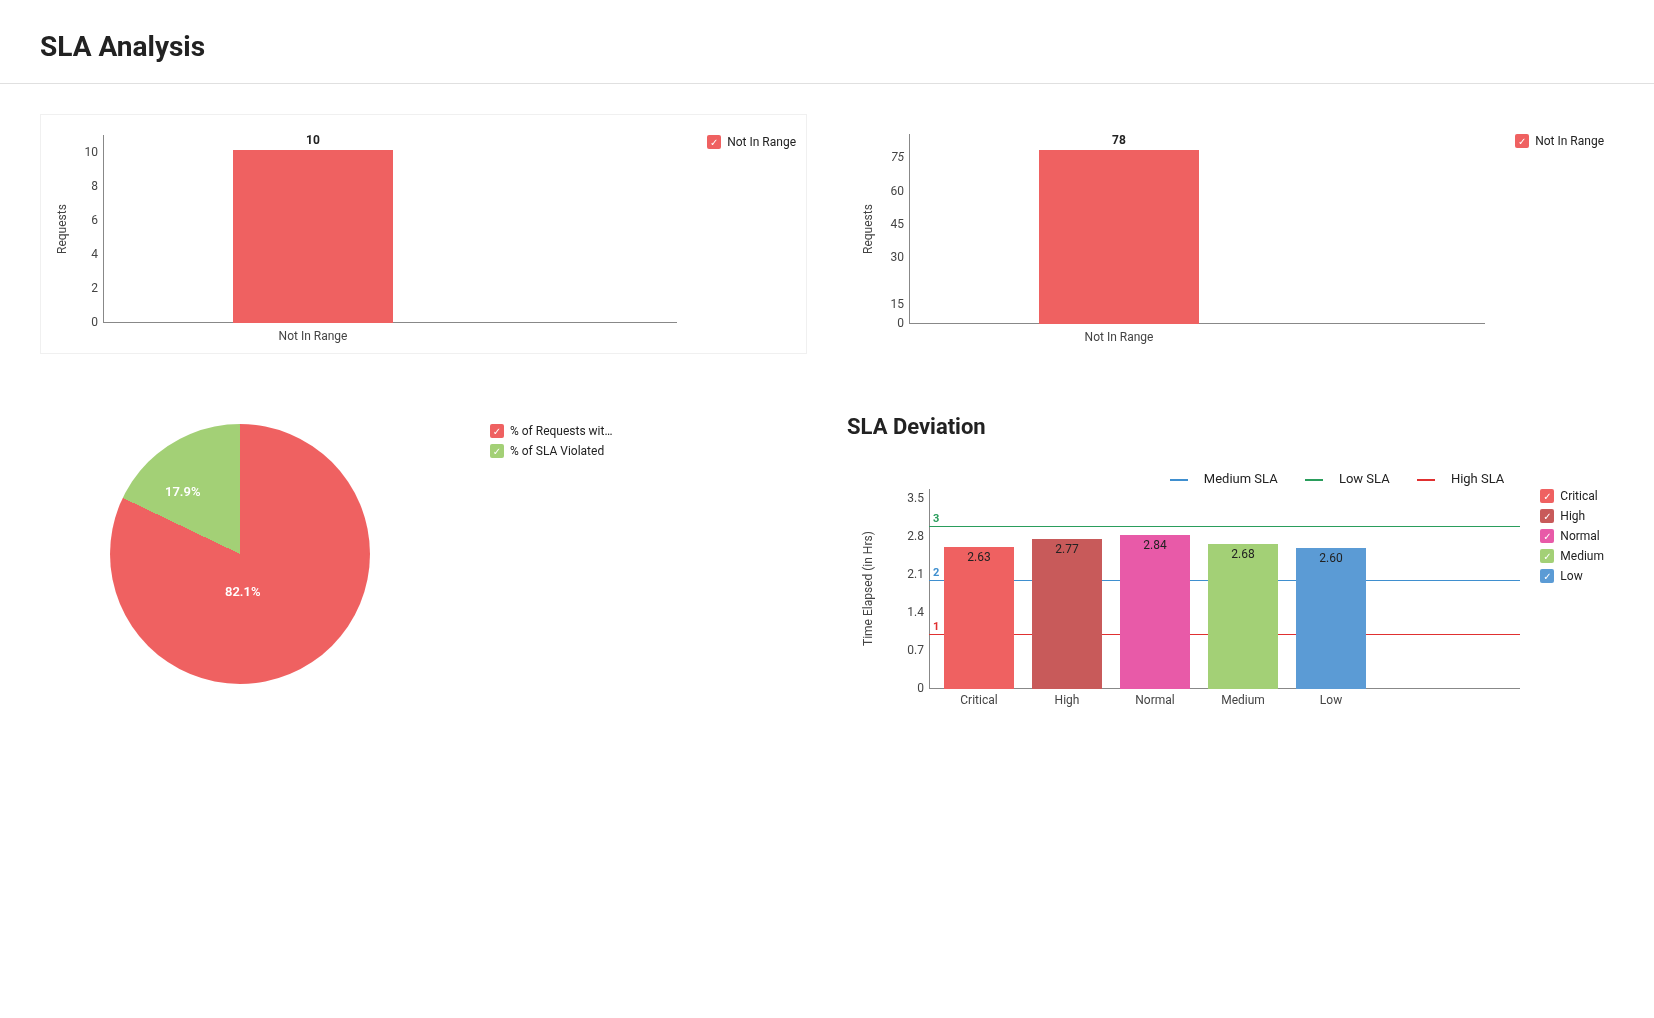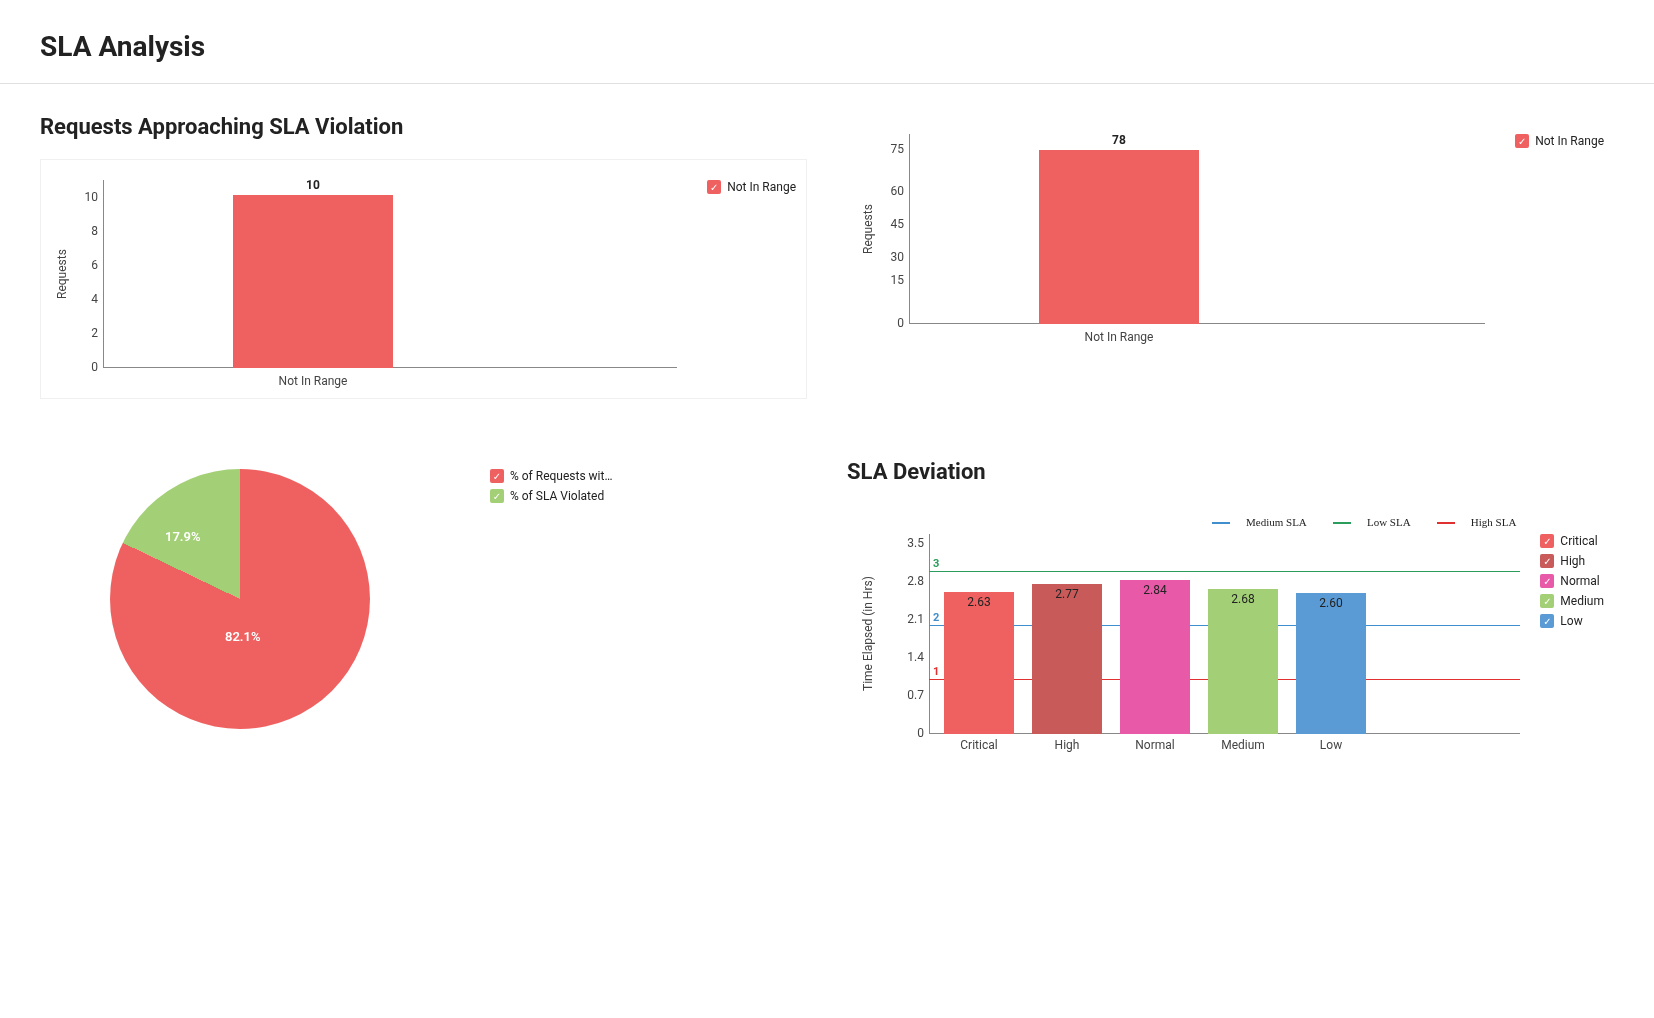--- a/index.html
+++ b/index.html
@@ -15,34 +15,33 @@
 .tick-label { position: absolute; font-size: 12px; color: #444; text-align: right; }
 .bar { position: absolute; bottom: 0; }
 .bar-label { position: absolute; font-size: 12px; font-weight: 700; text-align: center; transform: translateX(-50%); }
 .x-tick { position: absolute; font-size: 12px; color: #444; text-align: center; transform: translateX(-50%); }
 .legend { margin-left: 10px; font-size: 12px; }
 .legend-item { display: flex; align-items: center; margin-bottom: 6px; }
 .swatch { width: 14px; height: 14px; border-radius: 2px; display: flex; align-items: center; justify-content: center; color: #fff; font-size: 10px; margin-right: 6px; }
 .pie-slice { position: absolute; font-size: 13px; font-weight: 600; color: #fff; }
 .ref-line { position: absolute; height: 1px; left: 40px; right: 0; }
 .ref-label { position: absolute; font-size: 11px; font-weight: 700; }
-.top-legend { position: absolute; top: -18px; right: 4px; font-size: 11px; font-family: Liberation Serif, serif; }
+.top-legend { position: absolute; top: -18px; right: 16px; font-size: 13px; }
 .top-legend span { margin-left: 12px; }
 .line-swatch { display: inline-block; width: 18px; height: 2px; vertical-align: middle; margin-right: 4px; }
 </style>
 </head>
 <body>
 
 <h1 class="page-title">SLA Analysis</h1>
 <div class="hr"></div>
 
 <div class="dashboard">
 
   <div>
-    <h2 class="panel-title">Requests Approaching SLA Violation</h2>
     <div class="chart-area" style="height:240px; border:1px solid #f0f0f0; padding:20px 10px 30px 10px;">
       <div class="ylabel">Requests</div>
       <div class="plot" style="margin-left:30px; margin-right:20px; position:relative; width:420px;">
 
         <div class="axis-line" style="left:0; top:0; bottom:0; width:1px;"></div>
         <div class="axis-line" style="left:0; right:0; bottom:0; height:1px;"></div>
 
         <div class="tick-label" style="left:-25px; width:20px; bottom:-6px;">0</div>
         <div class="tick-label" style="left:-25px; width:20px; bottom:28px;">2</div>
         <div class="tick-label" style="left:-25px; width:20px; bottom:62px;">4</div>
@@ -63,25 +62,25 @@
     </div>
   </div>
 
   <div>
     <div class="chart-area" style="height:240px; padding:20px 10px 30px 10px;">
       <div class="ylabel">Requests</div>
       <div class="plot" style="margin-left:30px; margin-right:20px; position:relative; width:420px;">
         <div class="axis-line" style="left:0; top:0; bottom:0; width:1px;"></div>
         <div class="axis-line" style="left:0; right:0; bottom:0; height:1px;"></div>
         <div class="tick-label" style="left:-25px; width:20px; bottom:-6px;">0</div>
-        <div class="tick-label" style="left:-25px; width:20px; bottom:37px;">15</div>
+        <div class="tick-label" style="left:-25px; width:20px; bottom:13px;">15</div>
         <div class="tick-label" style="left:-25px; width:20px; bottom:60px;">30</div>
         <div class="tick-label" style="left:-25px; width:20px; bottom:93px;">45</div>
         <div class="tick-label" style="left:-25px; width:20px; bottom:126px;">60</div>
-        <div class="tick-label" style="left:-25px; width:20px; bottom:168px;">75</div>
+        <div class="tick-label" style="left:-25px; width:20px; bottom:160px;font-style:italic;">75</div>
 
         <div class="bar" style="left:130px; width:160px; height:174px; background:#ef6161;"></div>
         <div class="bar-label" style="left:210px; bottom:177px;">78</div>
         <div class="x-tick" style="left:210px; bottom:-20px;">Not In Range</div>
       </div>
       <div class="legend">
         <div class="legend-item">
           <div class="swatch" style="background:#ef6161;">✓</div>
           <span>Not In Range</span>
         </div>

